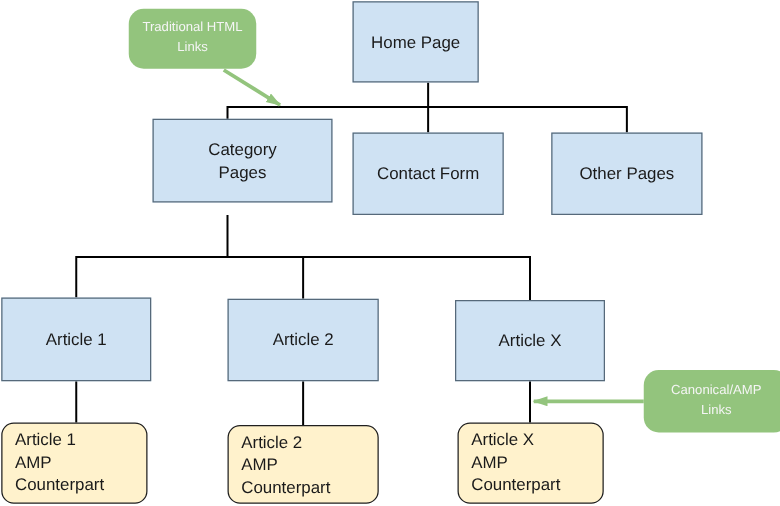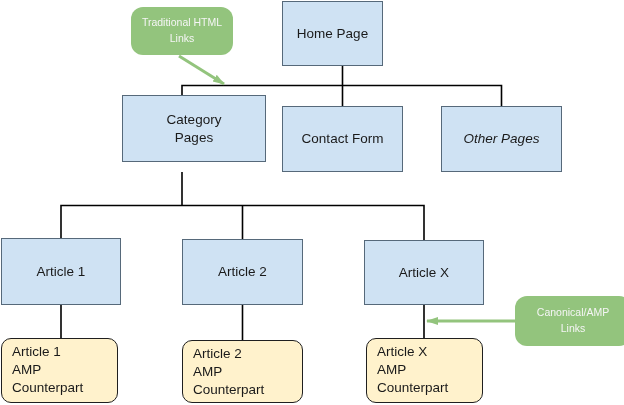--- a/index.html
+++ b/index.html
@@ -25,28 +25,28 @@
     position:absolute;box-sizing:border-box;display:flex;
     align-items:center;justify-content:center;text-align:center;
     white-space:pre-line;background:var(--callout-fill,#93c47d);
     color:var(--callout-text,#f5f5f5);font-size:10.5px;line-height:1.5;
     border-radius:12px;
   }
   
   .n-home{left:282px;top:1px;width:101px;height:65px;}
   .n-category{left:122px;top:95px;width:144px;height:67px;}
   .n-contact{left:282px;top:106px;width:121px;height:66px;}
-  .n-other{left:441px;top:106px;width:121px;height:66px;font-style:italic;}
+  .n-other{left:441px;top:106px;width:121px;height:66px;}
   .n-article1{left:1px;top:238px;width:120px;height:67px;}
   .n-article2{left:182px;top:239px;width:121px;height:66px;}
   .n-articleX{left:364px;top:240px;width:120px;height:65px;}
   .n-amp1{left:1px;top:338px;width:117px;height:65px;}
   .n-amp2{left:182px;top:340px;width:121px;height:63px;}
   .n-ampX{left:366px;top:338px;width:117px;height:65px;}
-  .c-traditional{left:103px;top:7px;width:102px;height:48px;margin-left:28px;}
+  .c-traditional{left:103px;top:7px;width:102px;height:48px;}
   .c-canonical{left:515px;top:296px;width:116px;height:50px;}
 </style>
 </head>
 <body>
 
 <div class="canvas">
 
   <svg class="connectors" viewBox="0 0 624 405" xmlns="http://www.w3.org/2000/svg">
     <defs>
       <marker id="ah" markerUnits="userSpaceOnUse" markerWidth="13" markerHeight="9" refX="11" refY="4" orient="auto">

